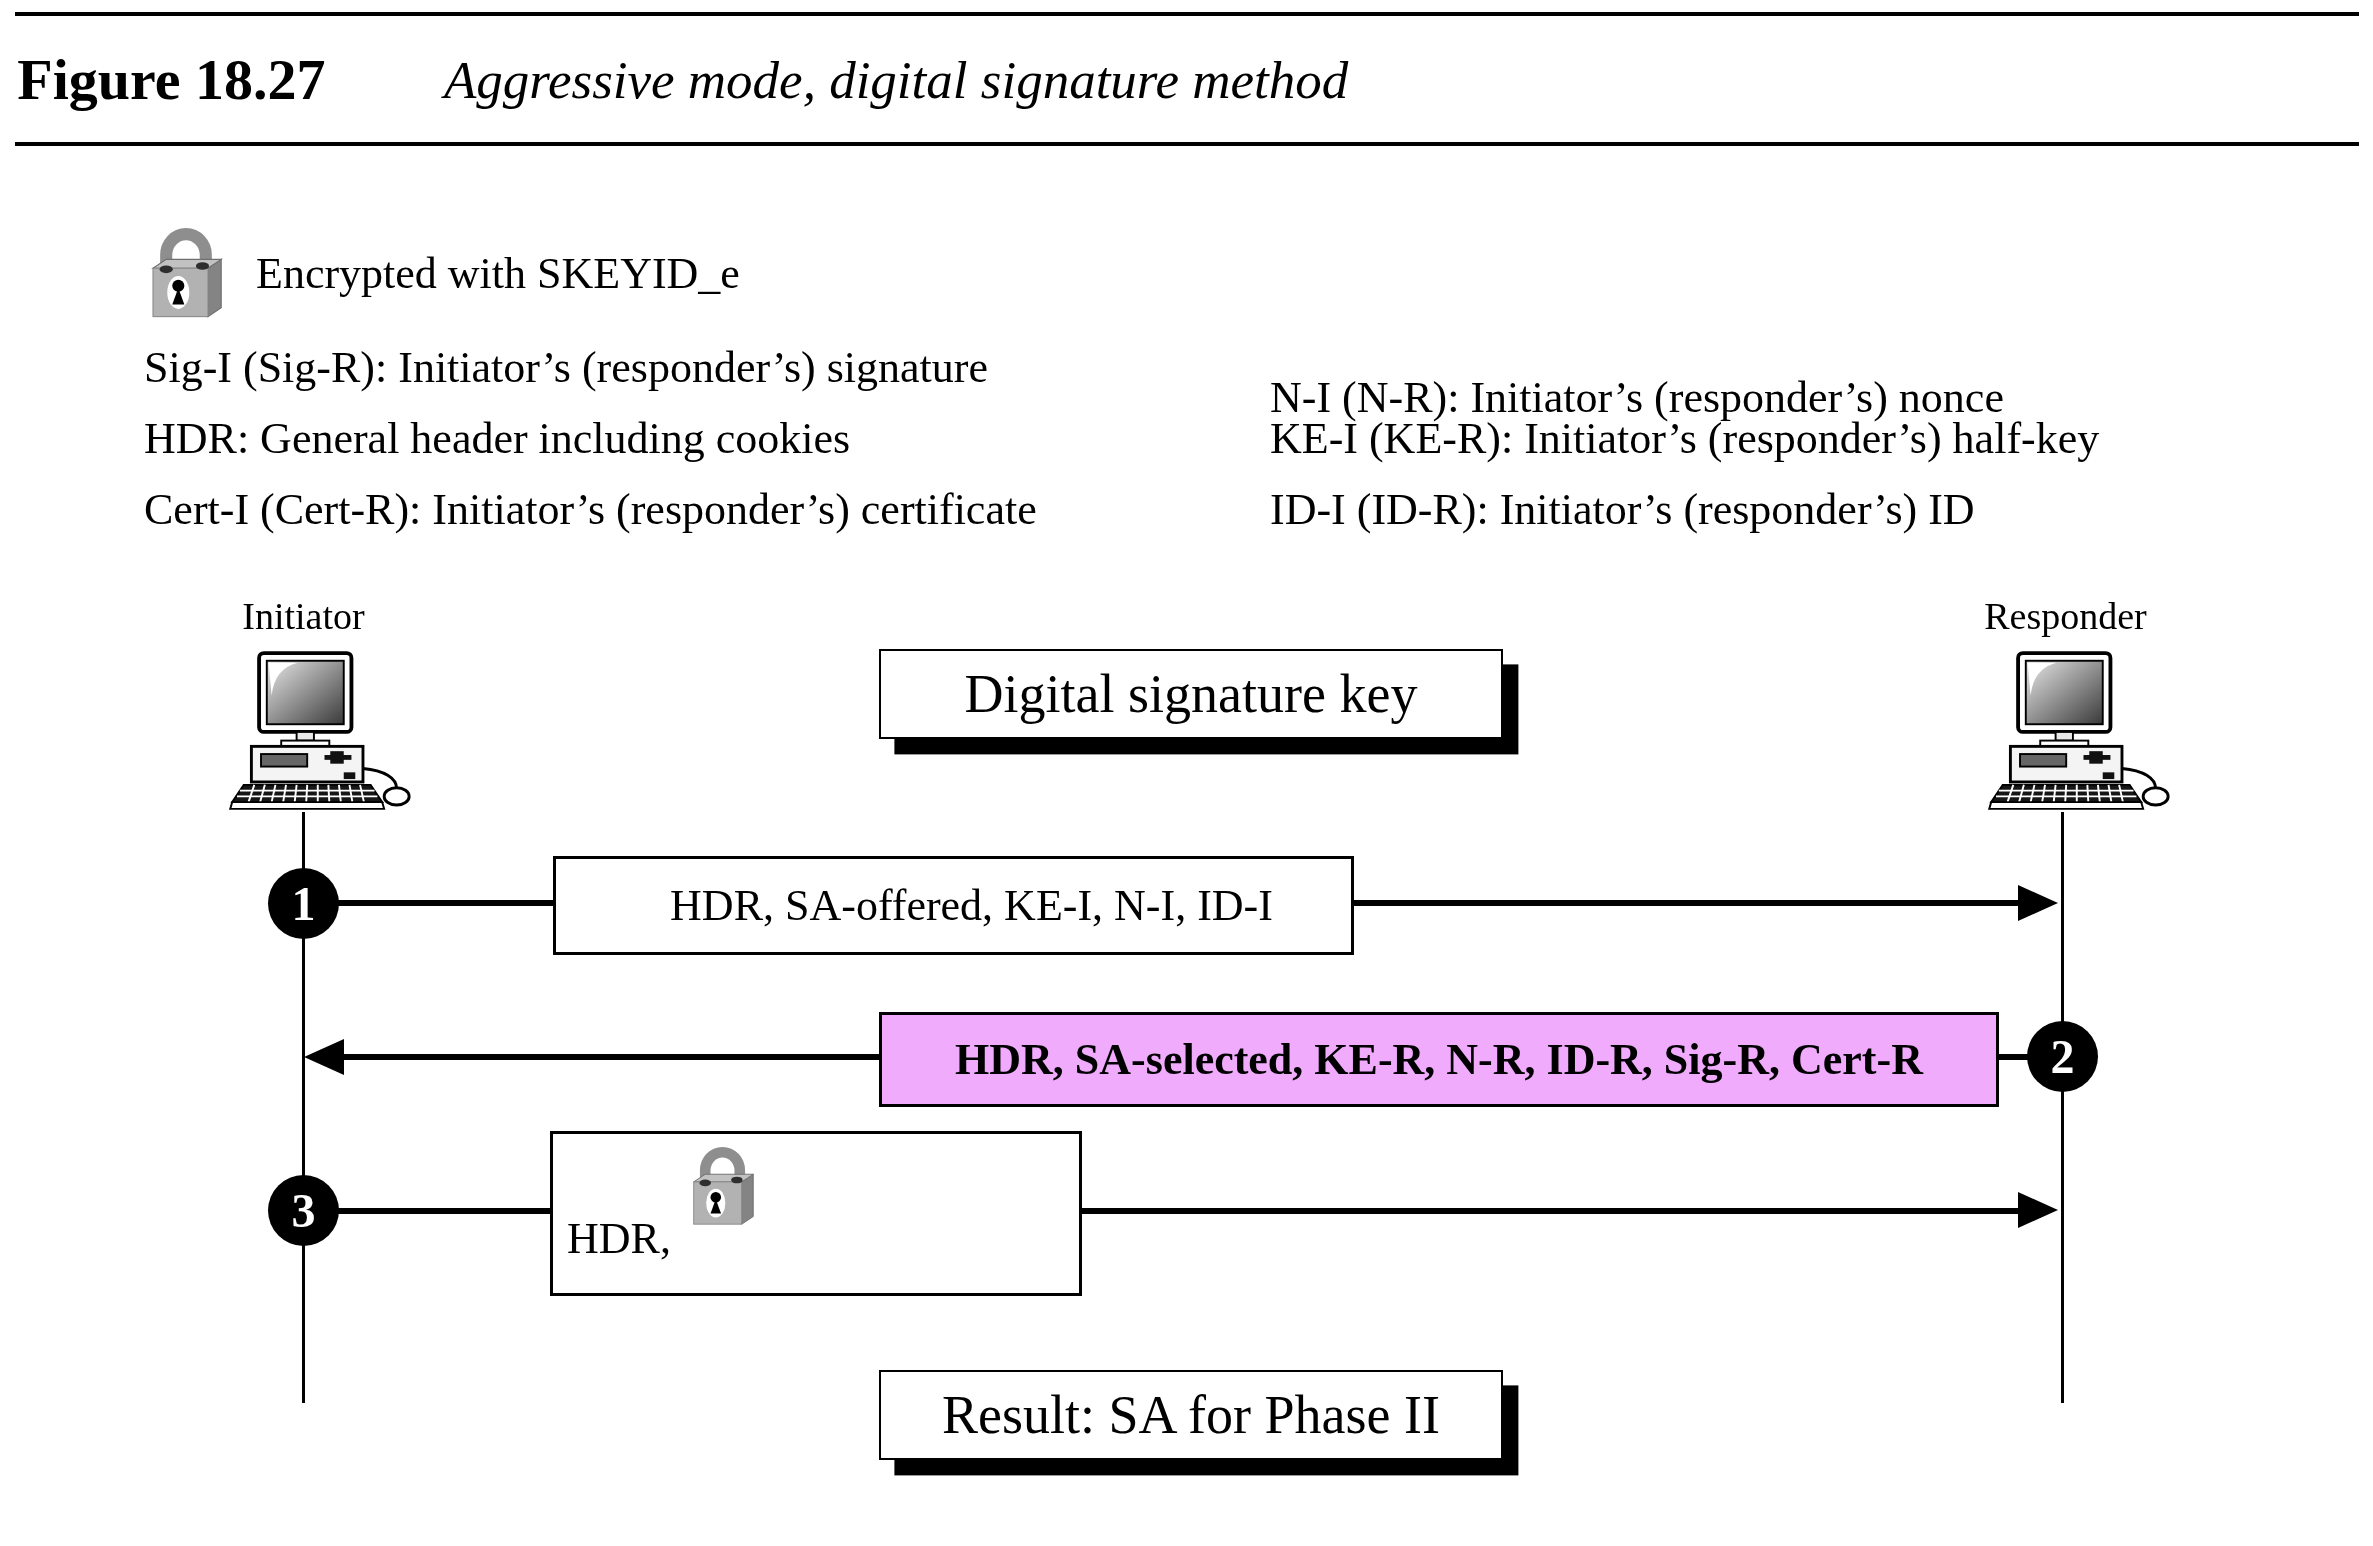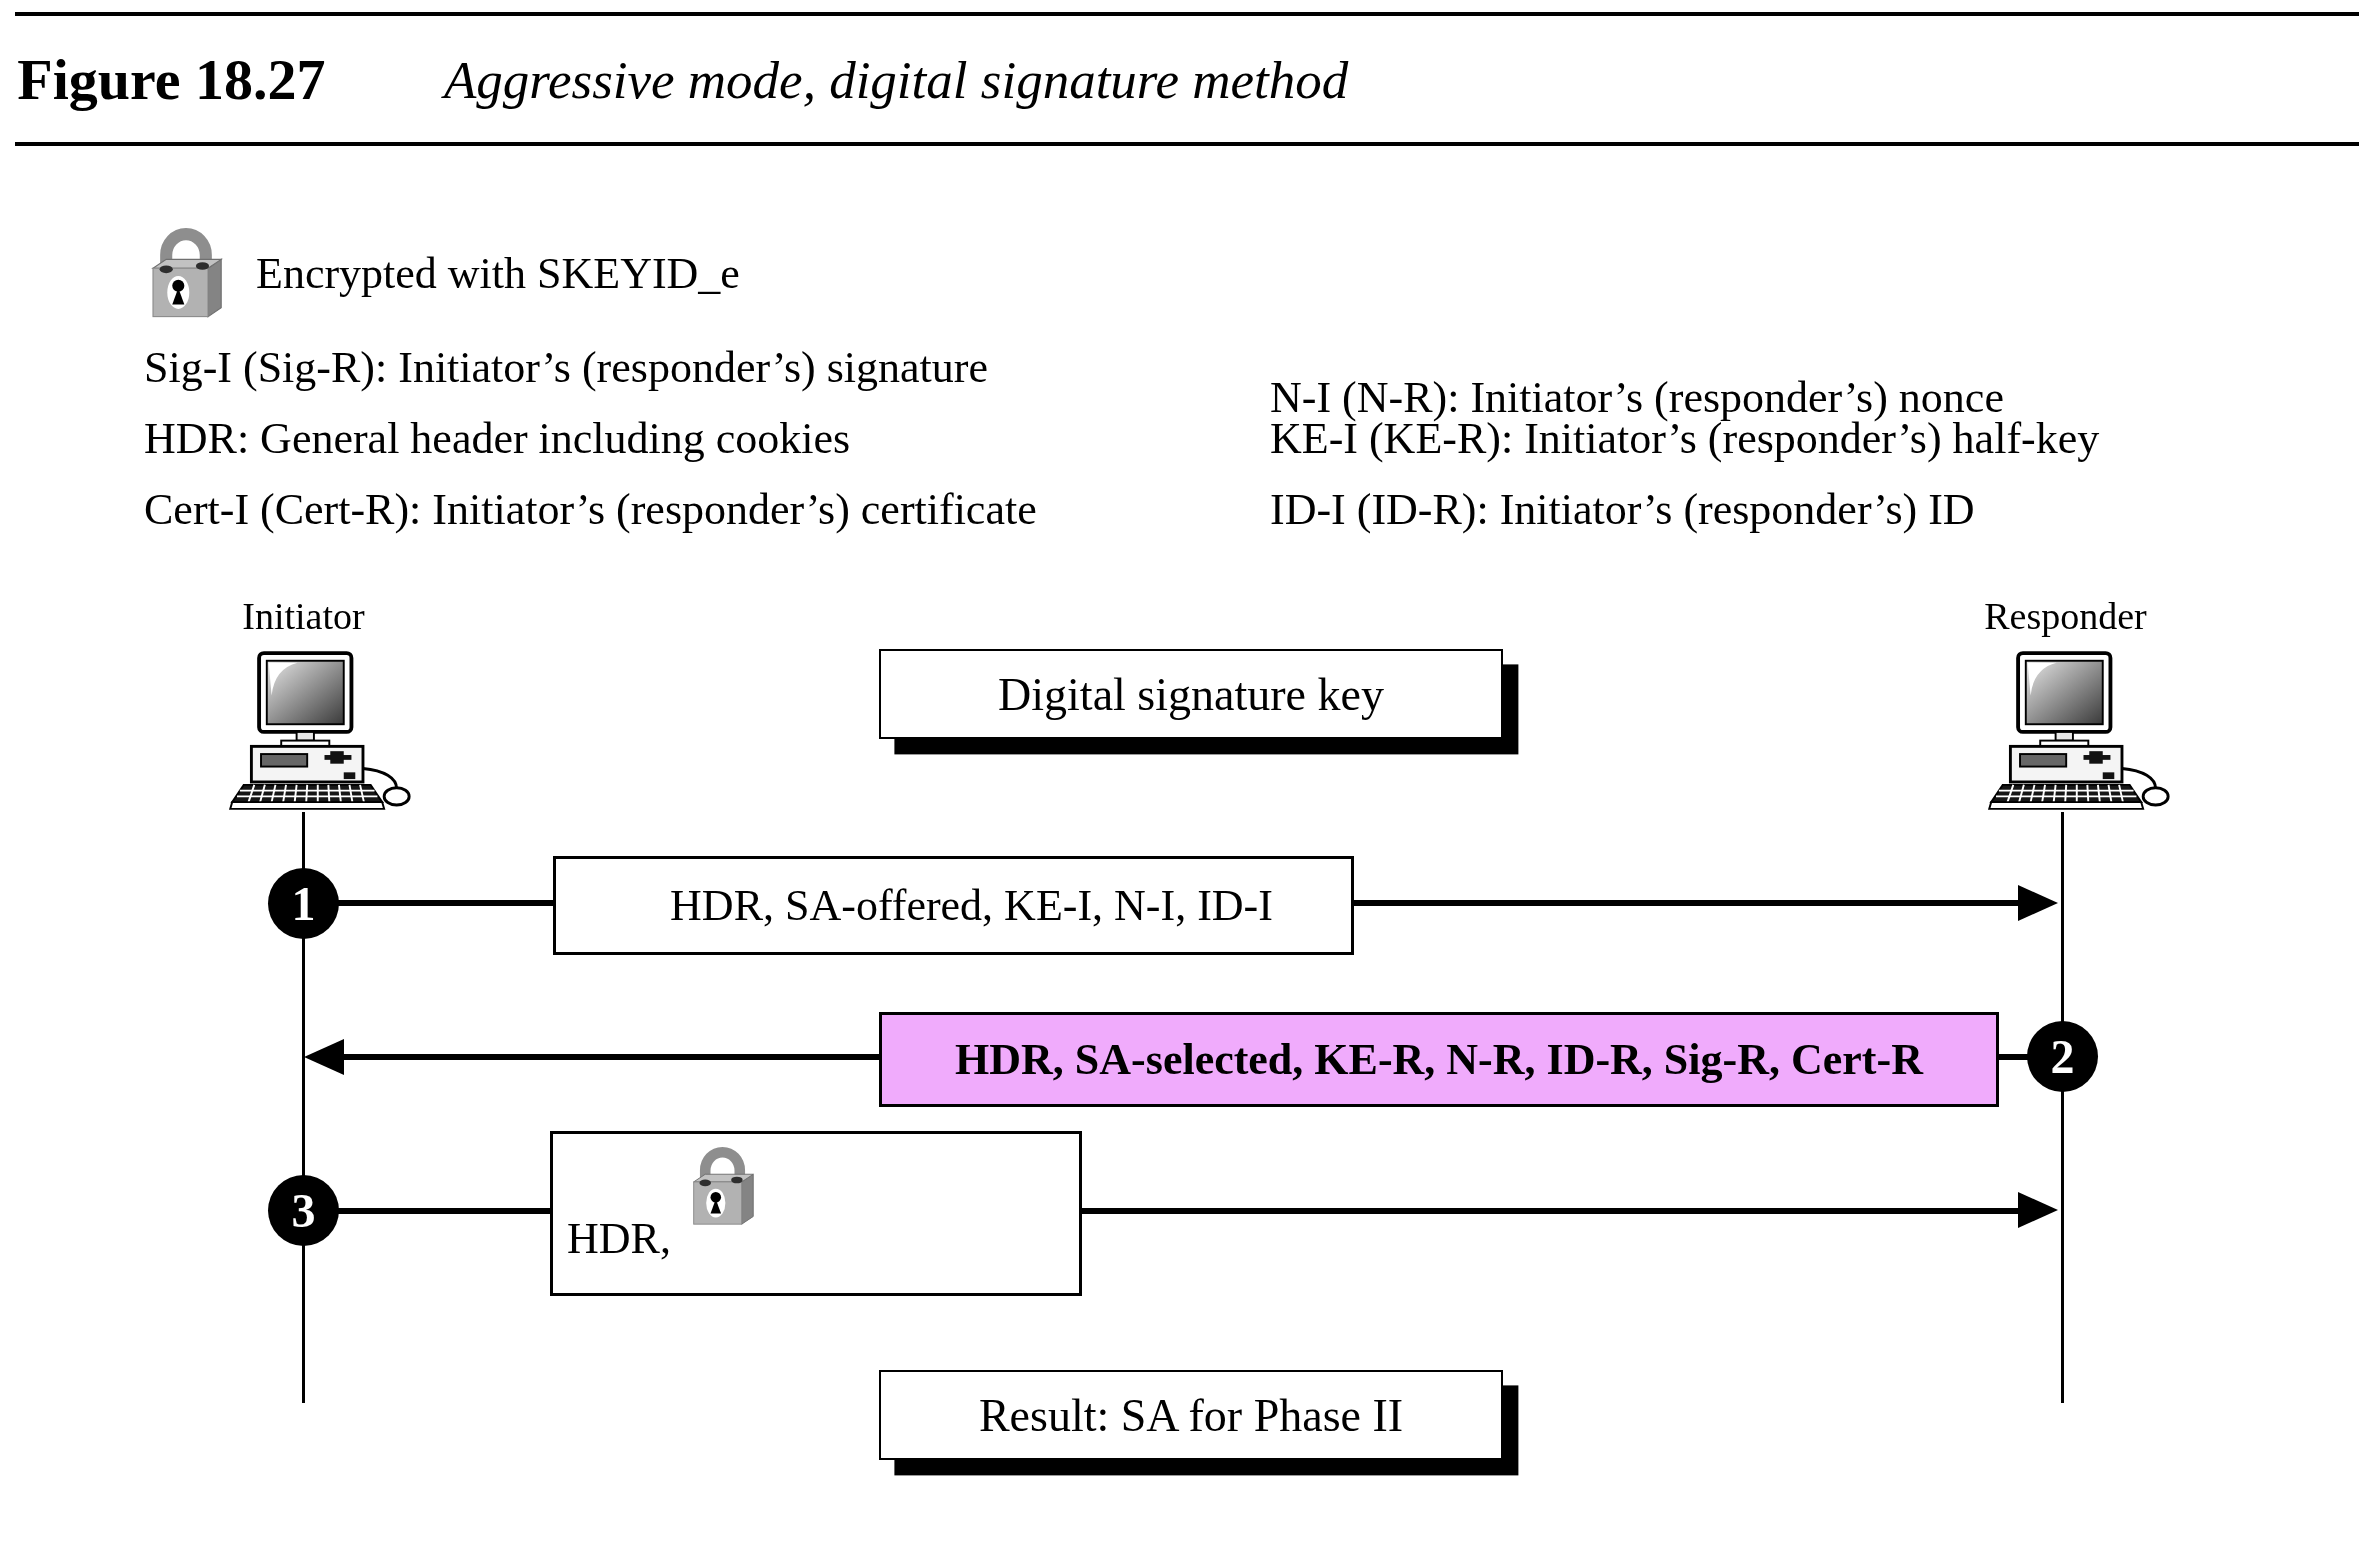--- a/index.html
+++ b/index.html
@@ -17,21 +17,21 @@
   .legend-left{left:144px;}
   .legend-right{left:1270px;}
   
   .actor-label{position:absolute;width:307px;text-align:center;font-size:38px;}
   .lifeline{position:absolute;width:2.9px;background:#000;top:812px;height:591px;z-index:1;}
   .pc-icon{position:absolute;width:202px;height:159px;z-index:2;}
   
   .banner{
     position:absolute;left:879px;width:620px;height:86px;background:#fff;
     border:2.9px solid #000;box-shadow:15.4px 15.4px 0 0 #000;z-index:3;
-    display:flex;align-items:center;justify-content:center;font-size:46px;white-space:nowrap;
+    display:flex;align-items:center;justify-content:center;font-size:54px;white-space:nowrap;
   }
   
   .msg-line{position:absolute;height:5.8px;background:#000;z-index:2;}
   .arrow-right{position:absolute;width:0;height:0;border-top:18px solid transparent;
     border-bottom:18px solid transparent;border-left:40px solid #000;z-index:2;}
   .arrow-left{position:absolute;width:0;height:0;border-top:18px solid transparent;
     border-bottom:18px solid transparent;border-right:40px solid #000;z-index:2;}
   .msg-box{
     position:absolute;background:#fff;border:3.8px solid #000;z-index:3;
     display:flex;align-items:center;justify-content:center;font-size:44px;white-space:nowrap;

